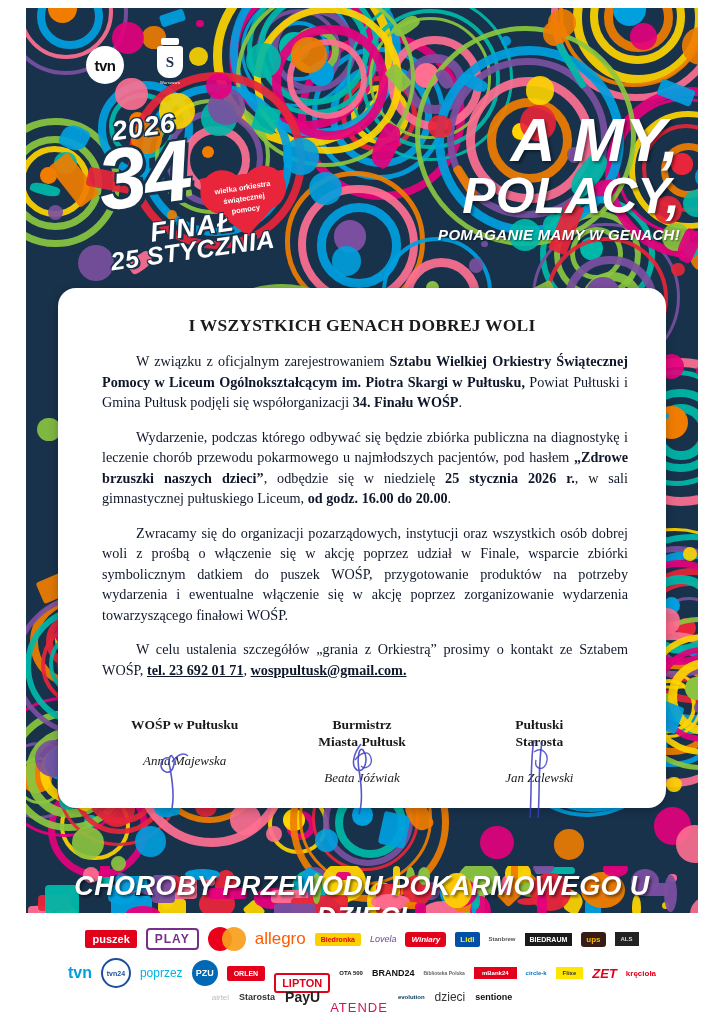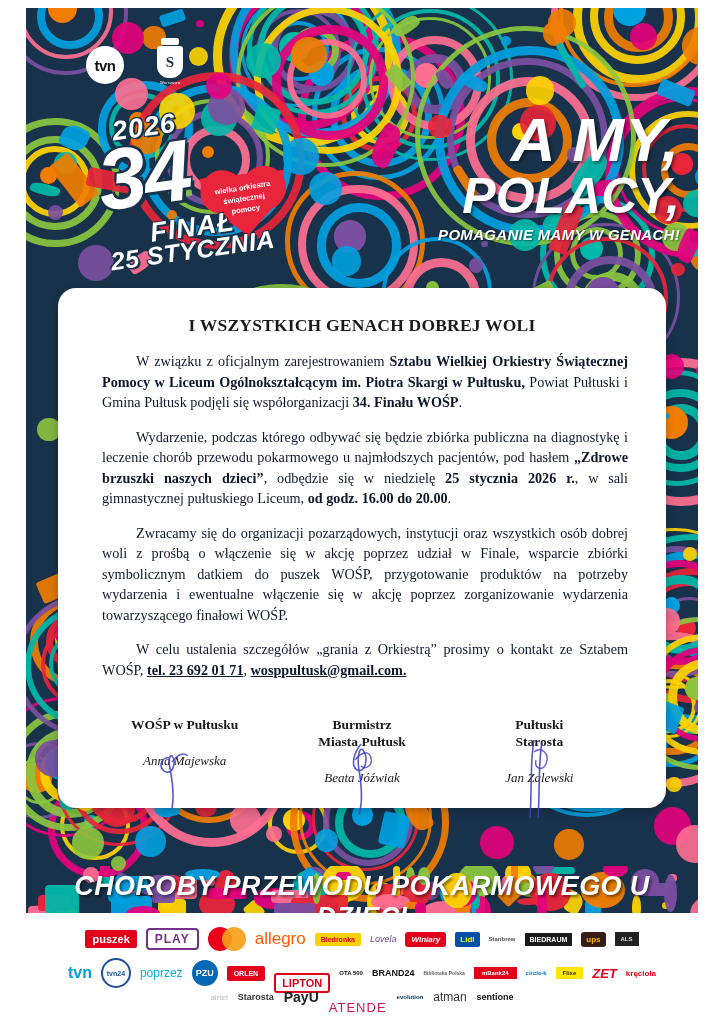--- a/index.html
+++ b/index.html
@@ -801,17 +801,17 @@
       <div class="lg lg-zet">ZET</div>
       <div class="lg lg-krecio">kręcioła</div>
     </div>
 
     <div class="srow3">
       <div class="lg lg-airtel">airtel</div>
       <div class="lg lg-polcard">Starosta</div>
       <div class="lg lg-payu">PayU</div>
       <div class="lg lg-atende">ATENDE</div>
       <div class="lg lg-evo">evolution</div>
-      <div class="lg lg-atman">atman</div>
+      <div class="lg lg-atman">dzieci</div>
       <div class="lg lg-senti">sentione</div>
     </div>
   </div>
 </div>
 
 </body></html>

